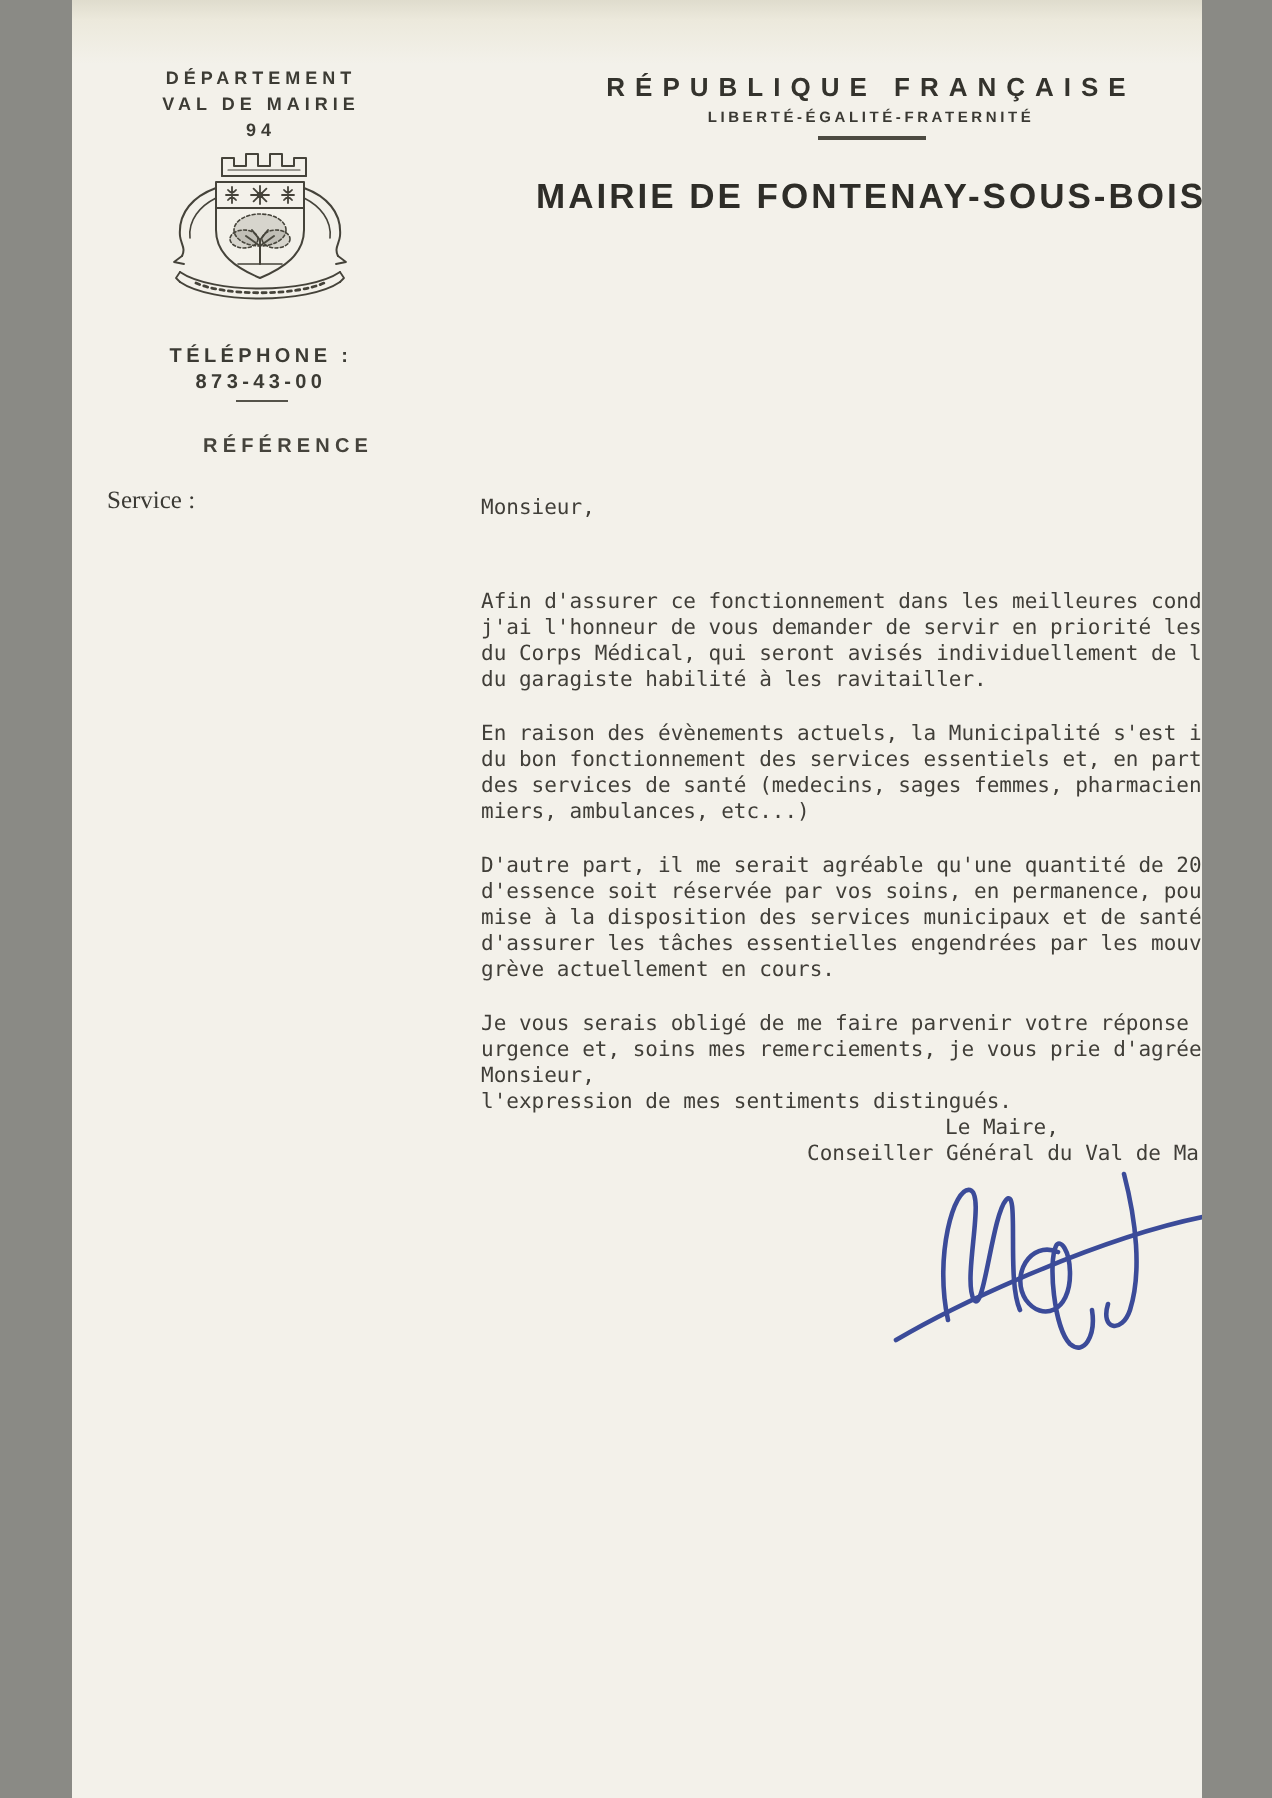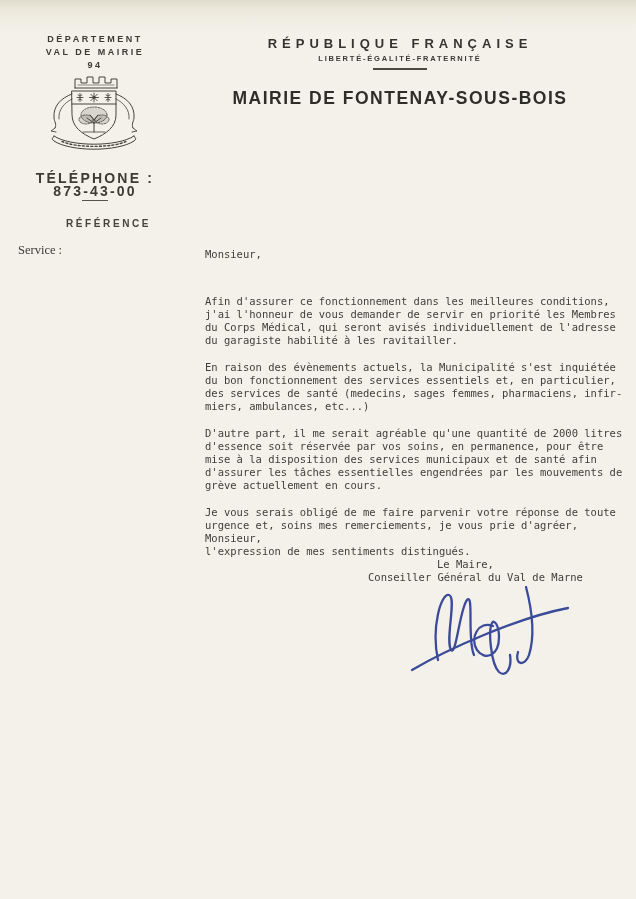--- a/index.html
+++ b/index.html
@@ -1,32 +1,32 @@
 <!DOCTYPE html>
 <html><head>
 <meta charset="utf-8">
 <style>
   html,body { margin:0; padding:0; background:#8a8a85; }
   .page {
-    position:relative; width:636px; height:899px; margin:0 auto;
+    position:relative; width:565px; height:899px; margin:0 auto;
     background:
       linear-gradient(#dfdccd 0px, #ece9dc 10px, #f3f1ea 32px, #f3f1ea 100%);
     overflow:hidden;
     font-family:"Liberation Sans", sans-serif;
     color:#3b3a34;
   }
   .abs { position:absolute; }
 
   
   .dept-block { left:28px; top:33px; width:134px; text-align:center;
     font-size:9px; line-height:12.5px; font-weight:bold; letter-spacing:2.5px; color:#3c3b34; }
   .dept-num { margin-top:1px; }
   .crest { left:42px; top:73px; }
   .tel-block { left:28px; top:172px; width:134px; text-align:center;
-    font-size:14px; line-height:13px; font-weight:bold; letter-spacing:2.2px; color:#3c3b34; }
+    font-size:10px; line-height:13px; font-weight:bold; letter-spacing:2.2px; color:#3c3b34; }
   .tel-underline { width:26px; height:1px; background:#55534a; margin:2px auto 0 auto; }
   .reference { left:66px; top:218px; font-size:10px; font-weight:bold;
     letter-spacing:2.6px; color:#45433c; }
   .service { left:18px; top:243px; font-family:"Liberation Serif", serif;
     font-size:12.5px; color:#3b3a34; }
 
   
   .rep-block { left:248px; top:36px; width:304px; text-align:center; }
   .republique { font-size:13px; font-weight:bold; letter-spacing:5px; color:#34332d; white-space:nowrap; }
   .devise { margin-top:3px; font-size:7.5px; font-weight:bold; letter-spacing:1.8px; color:#3a3933; white-space:nowrap; }

